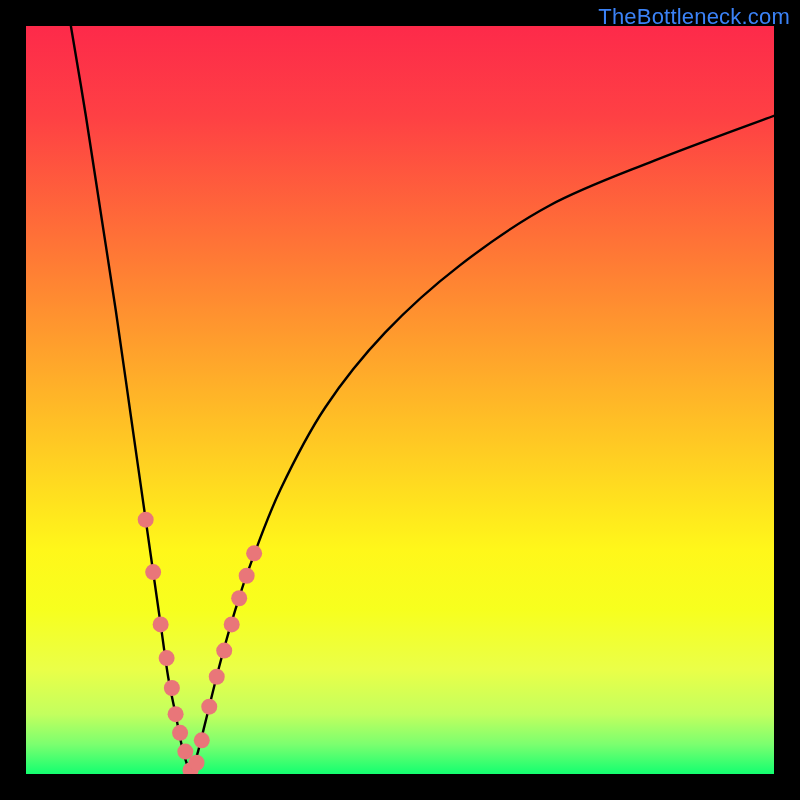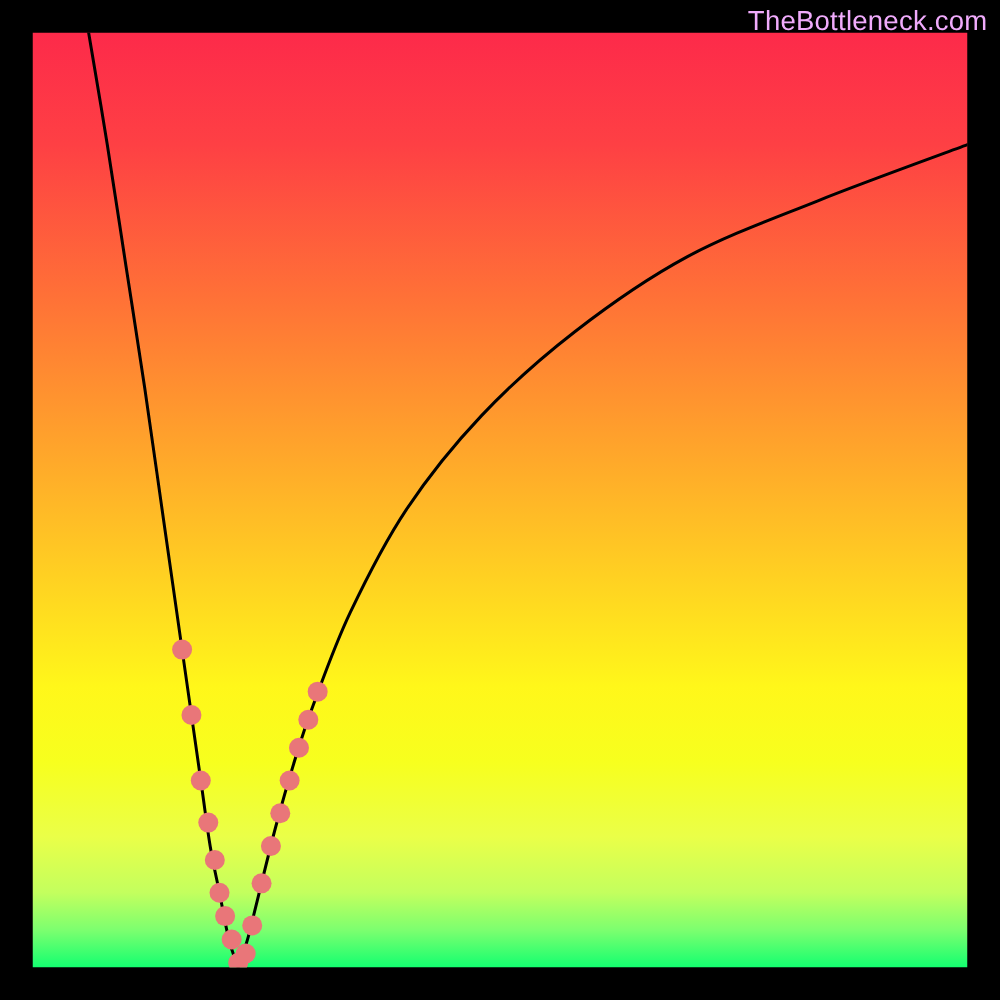--- a/index.html
+++ b/index.html
@@ -35,21 +35,21 @@
     position: absolute;
     left: 0;
     top: 0;
     width: 100%;
     height: 100%;
   }
   .watermark {
     position: absolute;
     top: 4px;
     right: 10px;
-    color: #f0abfc;
+    color: #3b82f6;
     font-size: 22px;
     font-weight: 500;
     letter-spacing: 0.2px;
     user-select: none;
   }
 </style>
 </head>
 <body>
 
 <div class="stage">

